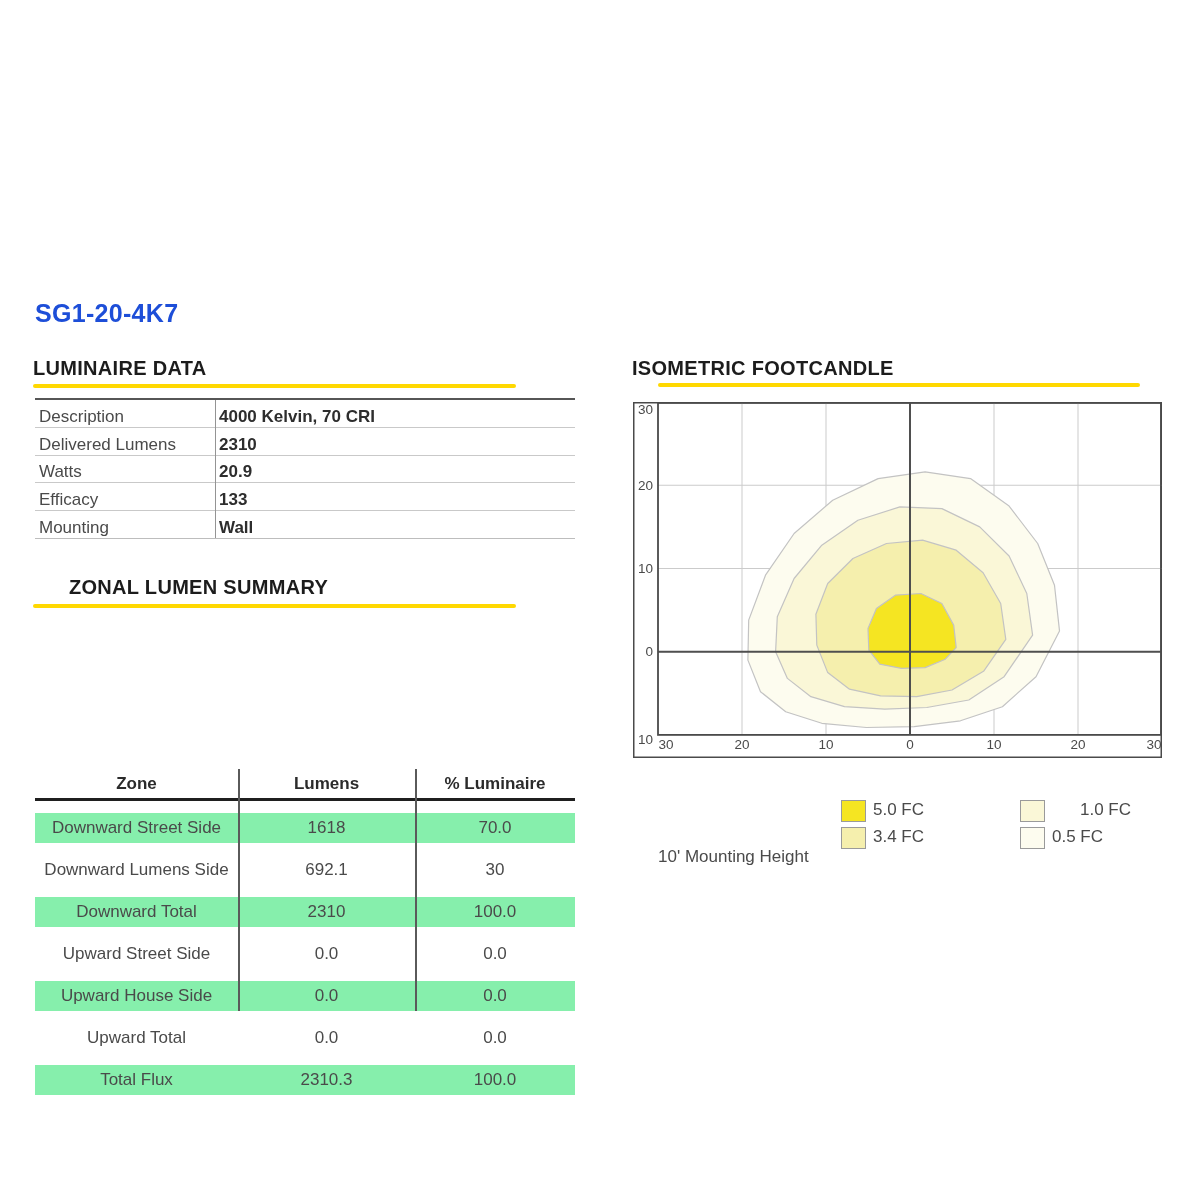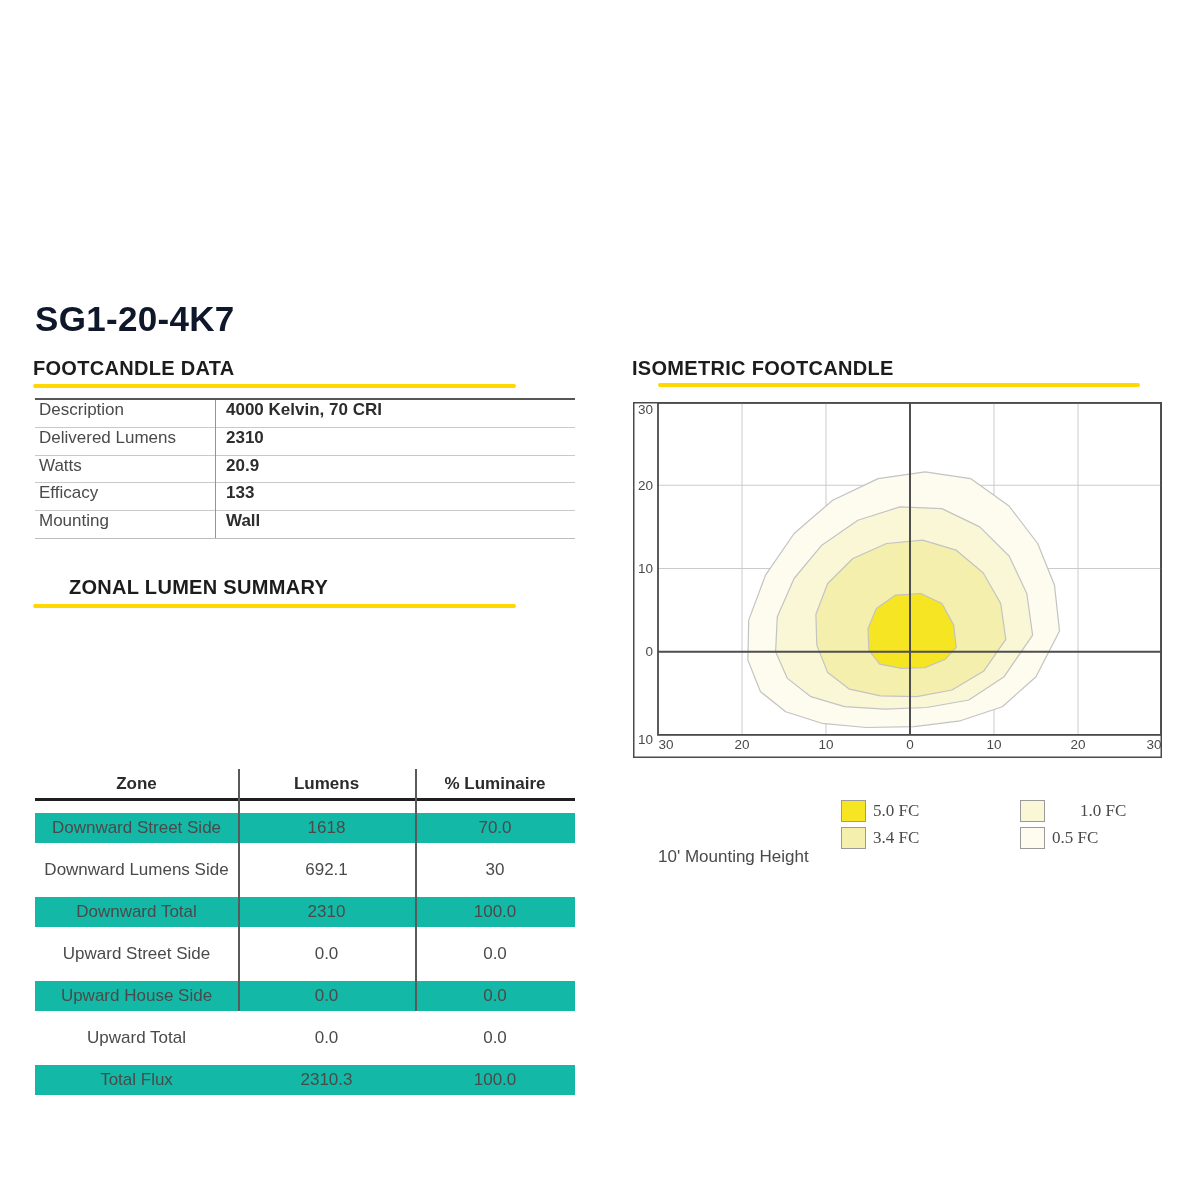--- a/index.html
+++ b/index.html
@@ -1,51 +1,51 @@
 <!DOCTYPE html>
 <html><head>
 <meta charset="utf-8">
 <style>
   html,body{margin:0;padding:0;background:#ffffff;}
   #canvas{position:relative;width:1200px;height:1200px;background:#ffffff;overflow:hidden;
           font-family:"Liberation Sans",sans-serif;-webkit-font-smoothing:antialiased;}
   .abs{position:absolute;}
-  .page-title{font-size:35px;font-weight:bold;color:#0f172a;letter-spacing:.3px;}
+  .page-title{font-size:25px;font-weight:bold;color:#1d4ed8;letter-spacing:.3px;}
   .sec-heading{font-size:20px;font-weight:bold;color:#1c1c1c;letter-spacing:.3px;}
   .rule{height:4px;border-radius:2px;}
   
   .lum-table{border-top:2px solid #565656;border-bottom:1px solid #bdbdbd;position:relative;}
-  .lum-row{display:flex;height:26.8px;align-items:flex-start;border-top:1px solid #c9c9c9;}
+  .lum-row{display:flex;height:26.8px;align-items:flex-end;border-top:1px solid #c9c9c9;}
   .lum-row:first-child{border-top:none;}
   .lum-label{width:180px;padding-left:4px;font-size:17px;color:#4a4a4a;box-sizing:border-box;}
-  .lum-value{padding-left:11px;font-size:17px;font-weight:bold;color:#2d2d2d;}
+  .lum-value{padding-left:4px;font-size:17px;font-weight:bold;color:#2d2d2d;}
   .lum-vline{position:absolute;left:180px;top:0;bottom:0;width:1px;background:#949494;}
   
   .zonal{position:relative;}
   .z-row{display:grid;grid-template-columns:203px 177px 160px;height:30px;line-height:30px;
          text-align:center;font-size:17px;color:#4a4a4a;margin-top:12px;}
   .z-header{height:29px;line-height:29px;font-weight:bold;color:#2b2b2b;border-bottom:3px solid #1f1f1f;}
-  .z-row.alt{background:#14b8a6;}
+  .z-row.alt{background:#86efac;}
   .z-vline{position:absolute;top:0;width:2px;background:#5a5a5a;}
   
   svg text{font-family:"Liberation Sans",sans-serif;fill:#4a4a4a;font-size:13.5px;font-weight:500;}
   .legend{position:absolute;}
   .mount-label{position:absolute;font-size:17px;color:#4a4a4a;white-space:nowrap;}
-  .leg-item{position:absolute;display:flex;align-items:center;font-family:Liberation Serif, serif;}
+  .leg-item{position:absolute;display:flex;}
   .leg-swatch{width:25px;height:22px;border:1.5px solid #9a9a9a;box-sizing:border-box;background:#fff;}
   .leg-label{margin-left:7px;font-size:17px;color:#4a4a4a;white-space:nowrap;}
 </style>
 </head>
 <body>
 
 <div id="canvas">
 
   <div class="abs page-title" style="left:35px;top:299px;">SG1-20-4K7</div>
 
-  <div class="abs sec-heading" style="left:33px;top:357px;">FOOTCANDLE DATA</div>
+  <div class="abs sec-heading" style="left:33px;top:357px;">LUMINAIRE DATA</div>
   <div class="abs rule" style="left: 33px; top: 384px; width: 483px; background: rgb(255, 216, 0);"></div>
   <div class="abs lum-table" style="left:35px;top:398px;width:540px;">
       <div class="lum-row">
         <div class="lum-label">Description</div>
         <div class="lum-value">4000 Kelvin, 70 CRI</div>
       </div>
       <div class="lum-row">
         <div class="lum-label">Delivered Lumens</div>
         <div class="lum-value">2310</div>
       </div>

